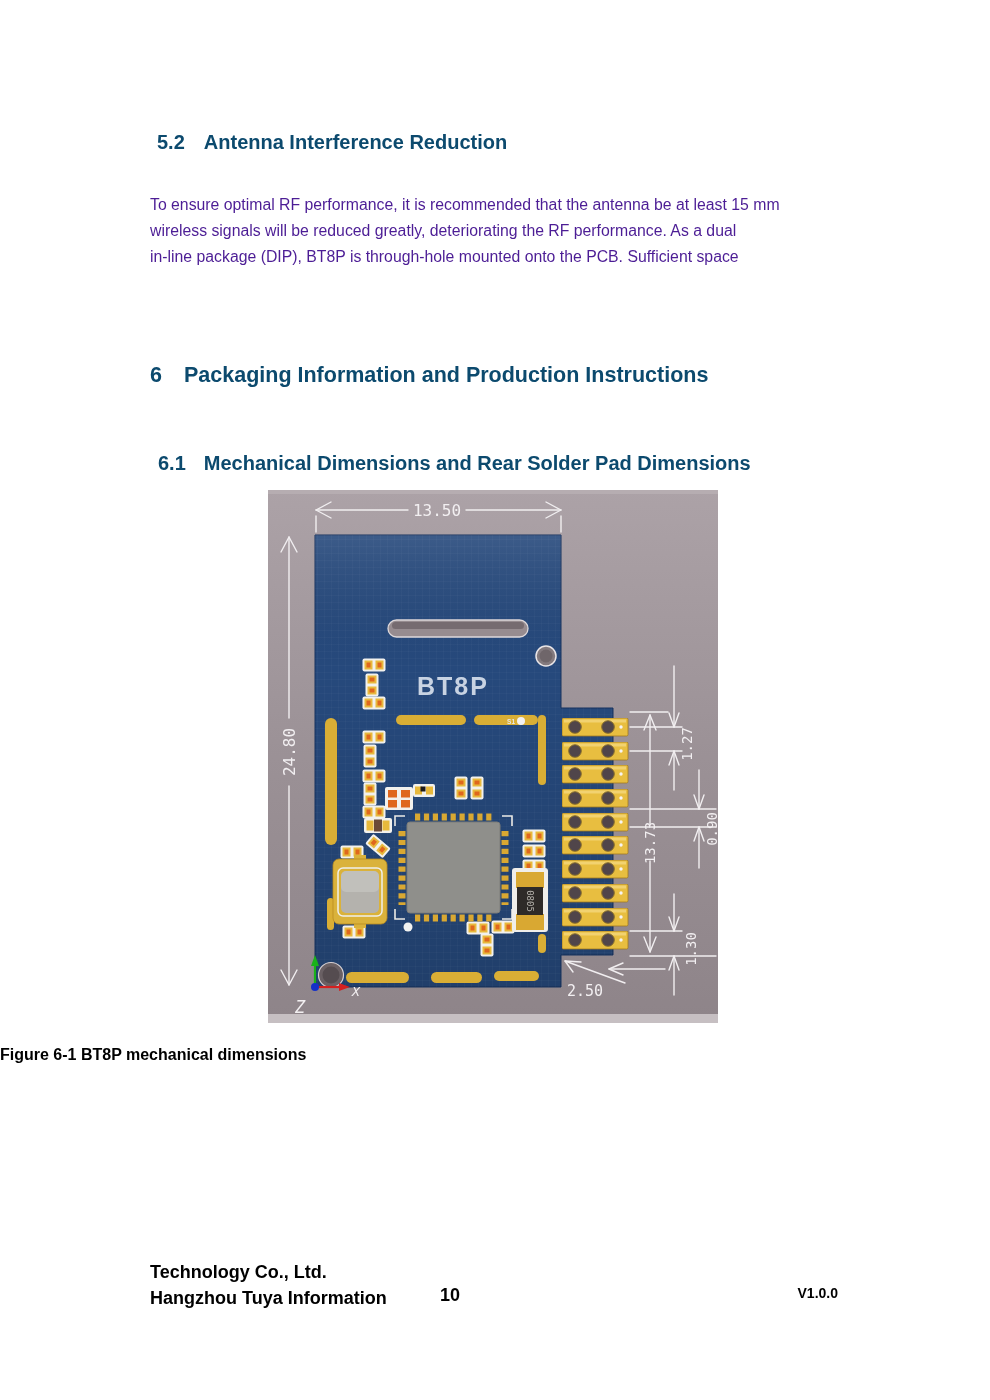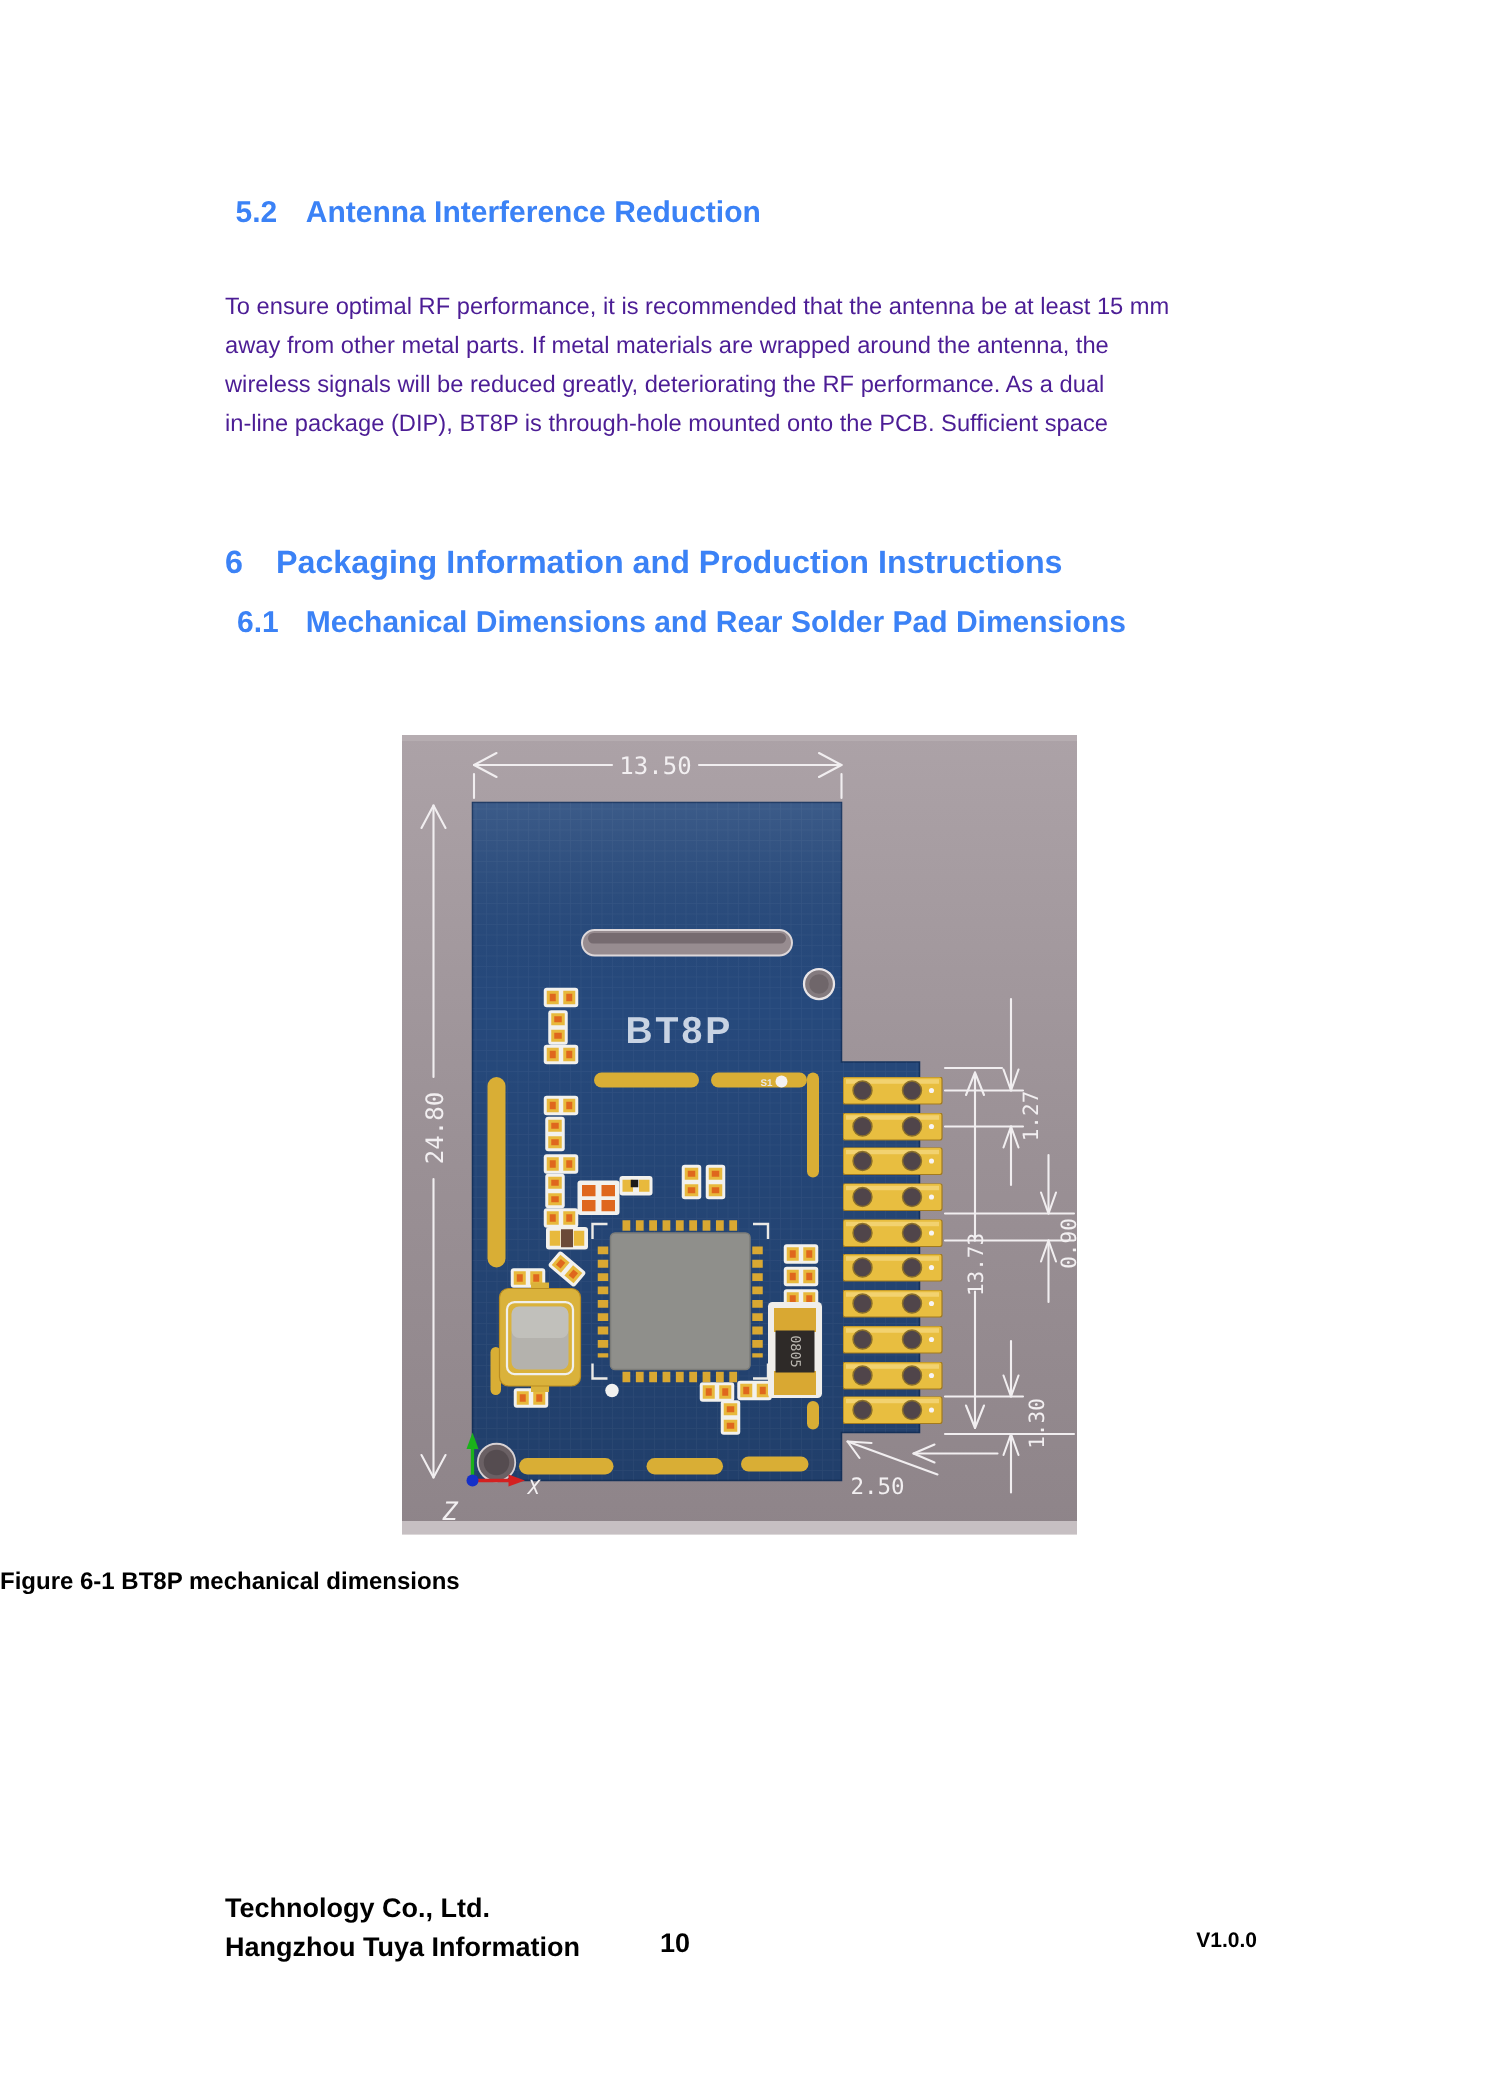--- a/index.html
+++ b/index.html
@@ -1,25 +1,25 @@
 <!DOCTYPE html>
 <html><head>
 <meta charset="utf-8">
 <style>
   html,body{margin:0;padding:0;}
   body{
     width:990px;height:1400px;background:#ffffff;position:relative;
     font-family:"Liberation Sans",sans-serif;color:#000;overflow:hidden;
   }
-  .heading{position:absolute;font-weight:bold;white-space:nowrap;color:#3b82f6;}
+  .heading{position:absolute;font-weight:bold;white-space:nowrap;color:#0c4a6e;}
   #sec52{left:157px;top:131px;font-size:20px;}
   #sec52 .num{margin-right:19px;}
   #sec6{left:150px;top:363px;font-size:21.5px;}
   #sec6 .num{margin-right:22px;}
-  #sec61{left:158px;top:404px;font-size:20px;}
+  #sec61{left:158px;top:452px;font-size:20px;}
   #sec61 .num{margin-right:18px;}
   .para{
     position:absolute;left:150px;top:192px;width:720px;
     font-size:15.8px;line-height:26px;color:#4c1d95;
   }
   .para div{white-space:nowrap;}
   .figure-wrap{position:absolute;left:268px;top:490px;width:450px;height:533px;}
   .figure-wrap svg{display:block;}
   .caption{
     position:absolute;left:0;top:1046px;width:990px;
@@ -45,21 +45,20 @@
 </style>
 </head>
 <body>
 
 <div class="heading" id="sec52">
   <span class="num">5.2</span><span>Antenna Interference Reduction</span>
 </div>
 
 <div class="para">
   <div>To ensure optimal RF performance, it is recommended that the antenna be at least 15 mm</div>
-  <div>away from other metal parts. If metal materials are wrapped around the antenna, the</div>
   <div>wireless signals will be reduced greatly, deteriorating the RF performance. As a dual</div>
   <div>in-line package (DIP), BT8P is through-hole mounted onto the PCB. Sufficient space</div>
 </div>
 
 <div class="heading" id="sec6">
   <span class="num">6</span><span>Packaging Information and Production Instructions</span>
 </div>
 
 <div class="heading" id="sec61">
   <span class="num">6.1</span><span>Mechanical Dimensions and Rear Solder Pad Dimensions</span>

